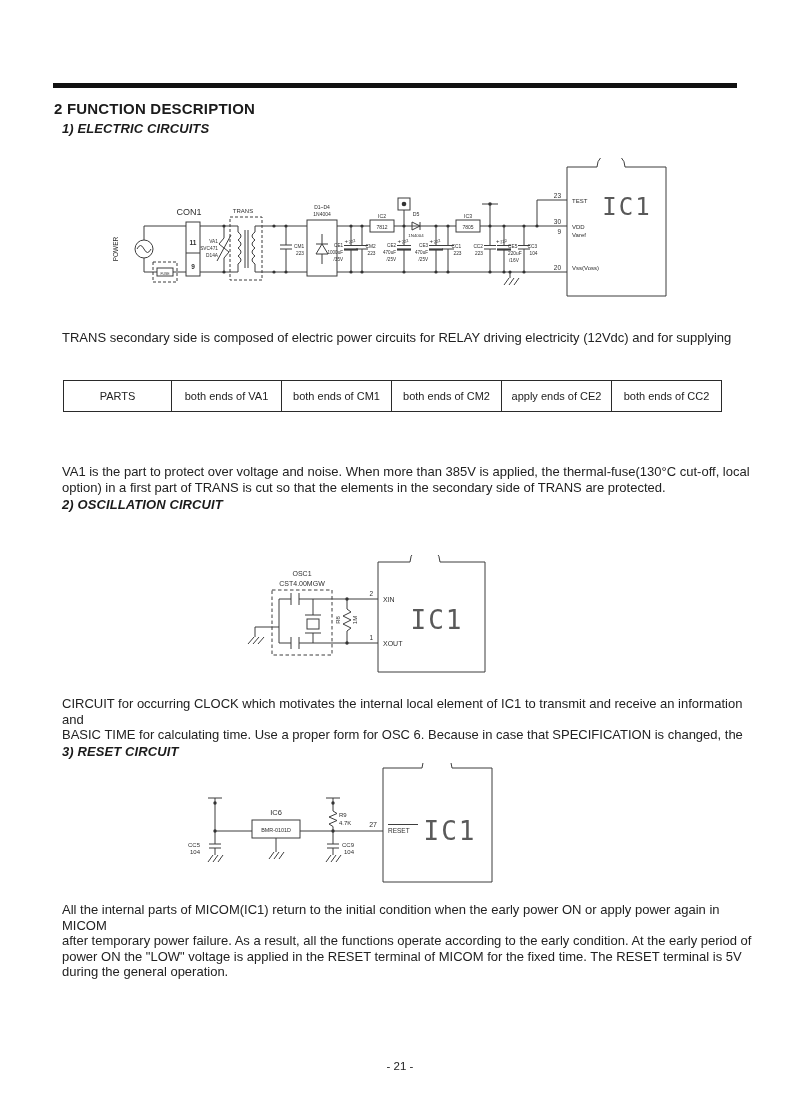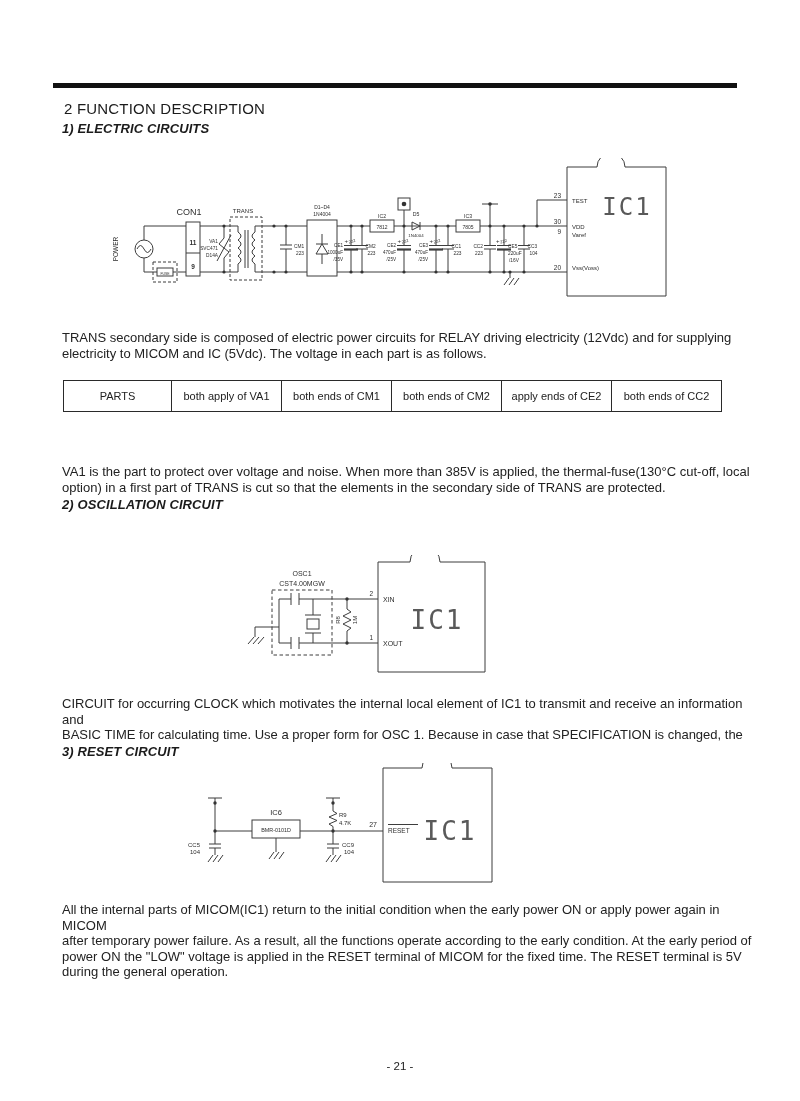--- a/index.html
+++ b/index.html
@@ -1,19 +1,19 @@
 <!DOCTYPE html>
 <html><head>
 <meta charset="utf-8">
 <style>
   html,body{margin:0;padding:0;background:#fff;}
   .page{position:relative;width:800px;height:1101px;background:#ffffff;overflow:hidden;
         font-family:"Liberation Sans",sans-serif;color:#1b1b1b;}
   .rule{position:absolute;left:53px;top:83px;width:684px;height:5px;background:#111;}
-  .h1{position:absolute;left:64px;top:100px;font-size:15px;font-weight:normal;letter-spacing:.2px;}
+  .h1{position:absolute;left:54px;top:100px;font-size:15px;font-weight:bold;letter-spacing:.2px;}
   .h2{position:absolute;left:62px;font-size:13px;font-weight:bold;letter-spacing:.1px;font-style:italic;}
   .para{position:absolute;left:62px;width:690px;font-size:13px;line-height:15.5px;color:#222;}
   .ctable{position:absolute;left:63px;top:380px;border-collapse:collapse;table-layout:fixed;}
   .ctable td{border:1.6px solid #2a2a2a;text-align:center;font-size:11px;color:#222;padding:0;}
   .ctable tr.hdr td{height:30px;}
   .ctable tr.val td{height:42px;}
   .cdiag{position:absolute;}
   svg text{font-family:"Liberation Sans",sans-serif;fill:#2e2e2e;}
   .footer{position:absolute;left:0;top:1060px;width:800px;text-align:center;font-size:11.5px;color:#222;}
   .icbig{font-family:"DejaVu Sans Mono",monospace;fill:#595959;letter-spacing:2px;}
@@ -171,28 +171,27 @@
     <text x="457" y="112" font-size="6.5" text-anchor="end">20</text>
     <text x="468" y="45" font-size="6">TEST</text>
     <text x="468" y="70.5" font-size="6">VDD</text>
     <text x="468" y="78.5" font-size="6">Varef</text>
     <text x="468" y="112" font-size="6">Vss(Voss)</text>
     <text x="523" y="57" font-size="24" text-anchor="middle" class="icbig">IC1</text>
   </svg>
 
   <div class="para" style="top:330px">
     <div>TRANS secondary side is composed of electric power circuits for RELAY driving electricity (12Vdc) and for supplying</div>
-    <div>electricity to MICOM and IC (5Vdc). The voltage in each part is as follows.</div>
   </div>
 
   <table class="ctable">
     <tbody>
         <tr class="hdr">
       <td style="width:107px">PARTS</td>
-      <td style="width:109px">both apply of VA1</td>
+      <td style="width:109px">both ends of VA1</td>
       <td style="width:109px">both ends of CM1</td>
       <td style="width:109px">both ends of CM2</td>
       <td style="width:109px">apply ends of CE2</td>
       <td style="width:109px">both ends of CC2</td>
     </tr>
   </tbody>
     </table>
 
   <div class="para" style="top:464px">
     <div>VA1 is the part to protect over voltage and noise. When more than 385V is applied, the thermal-fuse(130°C cut-off, local</div>
@@ -222,21 +221,21 @@
     <text x="122" y="65" font-size="6" text-anchor="middle" transform="rotate(-90 122 65)">1M</text>
     <text x="138" y="41" font-size="6.5" text-anchor="end">2</text>
     <text x="138" y="85" font-size="6.5" text-anchor="end">1</text>
     <text x="148" y="47" font-size="7">XIN</text>
     <text x="148" y="91" font-size="7">XOUT</text>
     <text x="202" y="74" font-size="26" text-anchor="middle" class="icbig">IC1</text>
   </svg>
 
   <div class="para" style="top:696px">
     <div>CIRCUIT for occurring CLOCK which motivates the internal local element of IC1 to transmit and receive an information and</div>
-    <div>BASIC TIME for calculating time. Use a proper form for OSC 1. Because in case that SPECIFICATION is changed, the</div>
+    <div>BASIC TIME for calculating time. Use a proper form for OSC 6. Because in case that SPECIFICATION is changed, the</div>
   </div>
 
   <div class="h2" style="top:744px">3) RESET CIRCUIT</div>
 
   <svg class="cdiag" style="left:170px;top:763px" width="330" height="130" viewBox="0 0 330 130">
     <g stroke="#3d3d3d" stroke-width="1" fill="none">
       <path d="M38,35 H52 M45,35 V81 M39,81 H51 M39,85 H51 M45,85 V92 M38,99 L43,92 M43,99 L48,92 M48,99 L53,92"></path>
       <path d="M45,68 H82 M130,68 H213"></path>
       <rect x="82" y="57" width="48" height="18" fill="#fff"></rect>
       <path d="M106,75 V89 M99,96 L104,89 M104,96 L109,89 M109,96 L114,89"></path>

